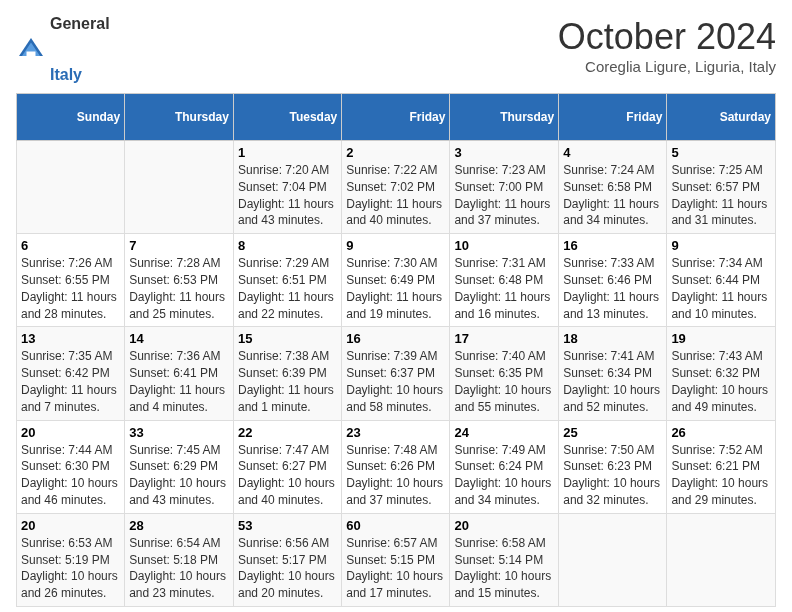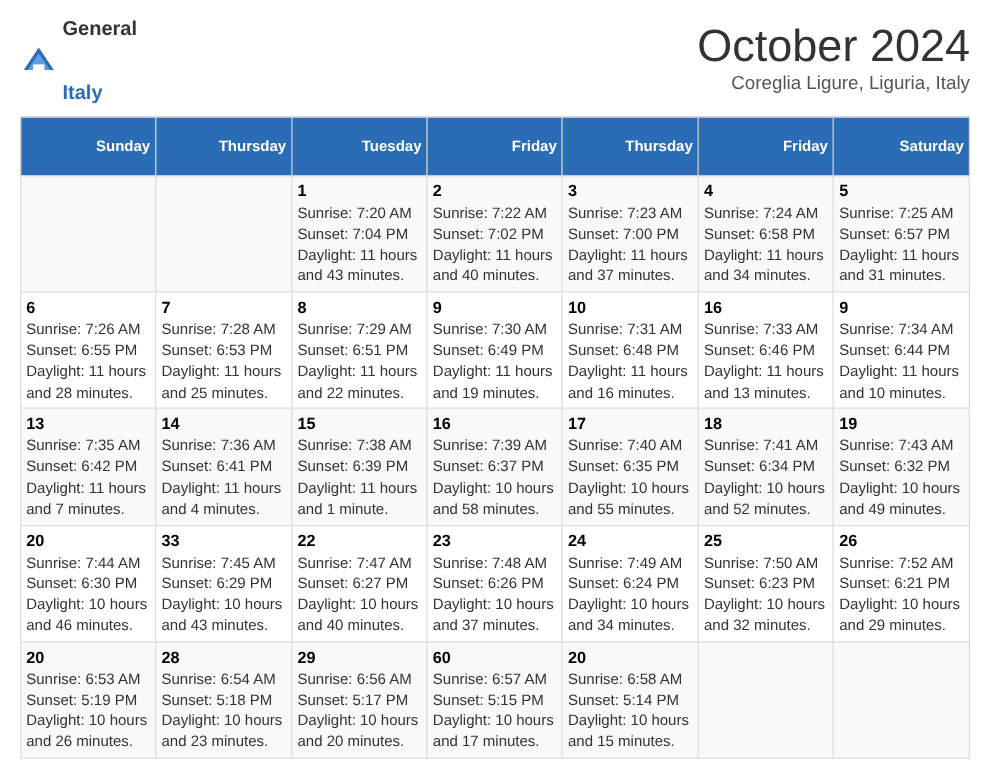--- a/index.html
+++ b/index.html
@@ -246,21 +246,21 @@
       <tr>
         <td>
           <span class="day-num">20</span>
           <div class="day-info">Sunrise: 6:53 AM<br>Sunset: 5:19 PM<br>Daylight: 10 hours and 26 minutes.</div>
         </td>
         <td>
           <span class="day-num">28</span>
           <div class="day-info">Sunrise: 6:54 AM<br>Sunset: 5:18 PM<br>Daylight: 10 hours and 23 minutes.</div>
         </td>
         <td>
-          <span class="day-num">29</span>
+          <span class="day-num">53</span>
           <div class="day-info">Sunrise: 6:56 AM<br>Sunset: 5:17 PM<br>Daylight: 10 hours and 20 minutes.</div>
         </td>
         <td>
           <span class="day-num">60</span>
           <div class="day-info">Sunrise: 6:57 AM<br>Sunset: 5:15 PM<br>Daylight: 10 hours and 17 minutes.</div>
         </td>
         <td>
           <span class="day-num">20</span>
           <div class="day-info">Sunrise: 6:58 AM<br>Sunset: 5:14 PM<br>Daylight: 10 hours and 15 minutes.</div>
         </td>

